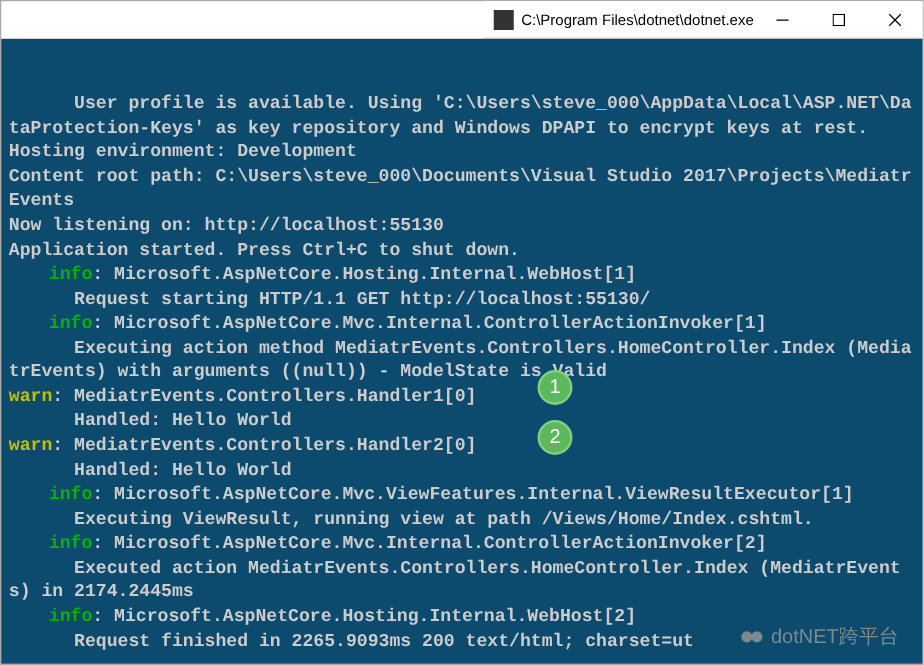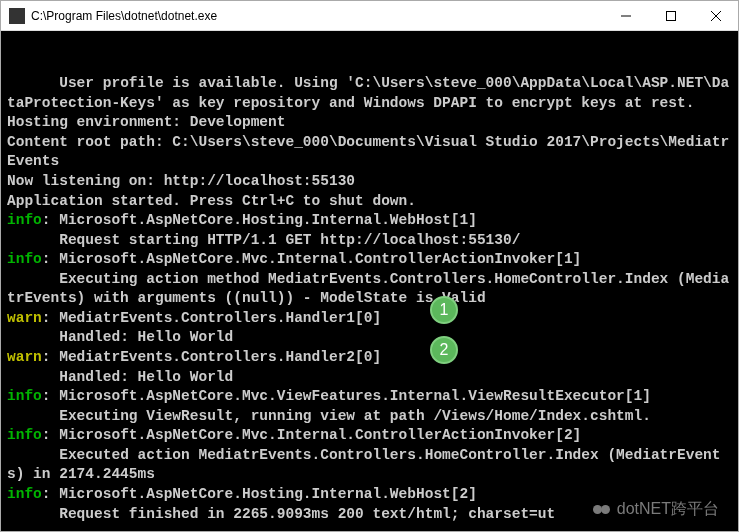--- a/index.html
+++ b/index.html
@@ -11,20 +11,21 @@
       overflow: hidden;
       position: relative;
     }
     .window {
       width: 739px;
       height: 532px;
       border: 1px solid #aaa;
       display: flex;
       flex-direction: column;
       background: #fff;
+      align-items: flex-end;
     }
     .titlebar {
       height: 30px;
       display: flex;
       align-items: center;
       background: #fff;
       border-bottom: 1px solid #ddd;
     }
     .title-icon {
       width: 16px;
@@ -48,34 +49,34 @@
       height: 100%;
       display: flex;
       align-items: center;
       justify-content: center;
       font-size: 12px;
       color: #000;
       cursor: pointer;
     }
     .console {
       flex: 1;
-      background: #000000;
+      background: #0c4a6e;
       color: #ccc;
       font-family: 'Consolas', 'Courier New', monospace;
       font-size: 14.5px;
       font-weight: bold;
       line-height: 1.35;
       padding: 4px 6px;
       overflow: hidden;
       white-space: pre-wrap;
       word-break: break-all;
       position: relative;
     }
     .line { display: block; }
-    .info { color: #00b400; }
+    .info { color: #00b400; margin-left: 32px; }
     .warn { color: #c0c000; }
     .white { color: #ccc; }
     .badge {
       position: absolute;
       width: 28px;
       height: 28px;
       border-radius: 50%;
       background: #5cb85c;
       color: #fff;
       font-family: Arial, sans-serif;

